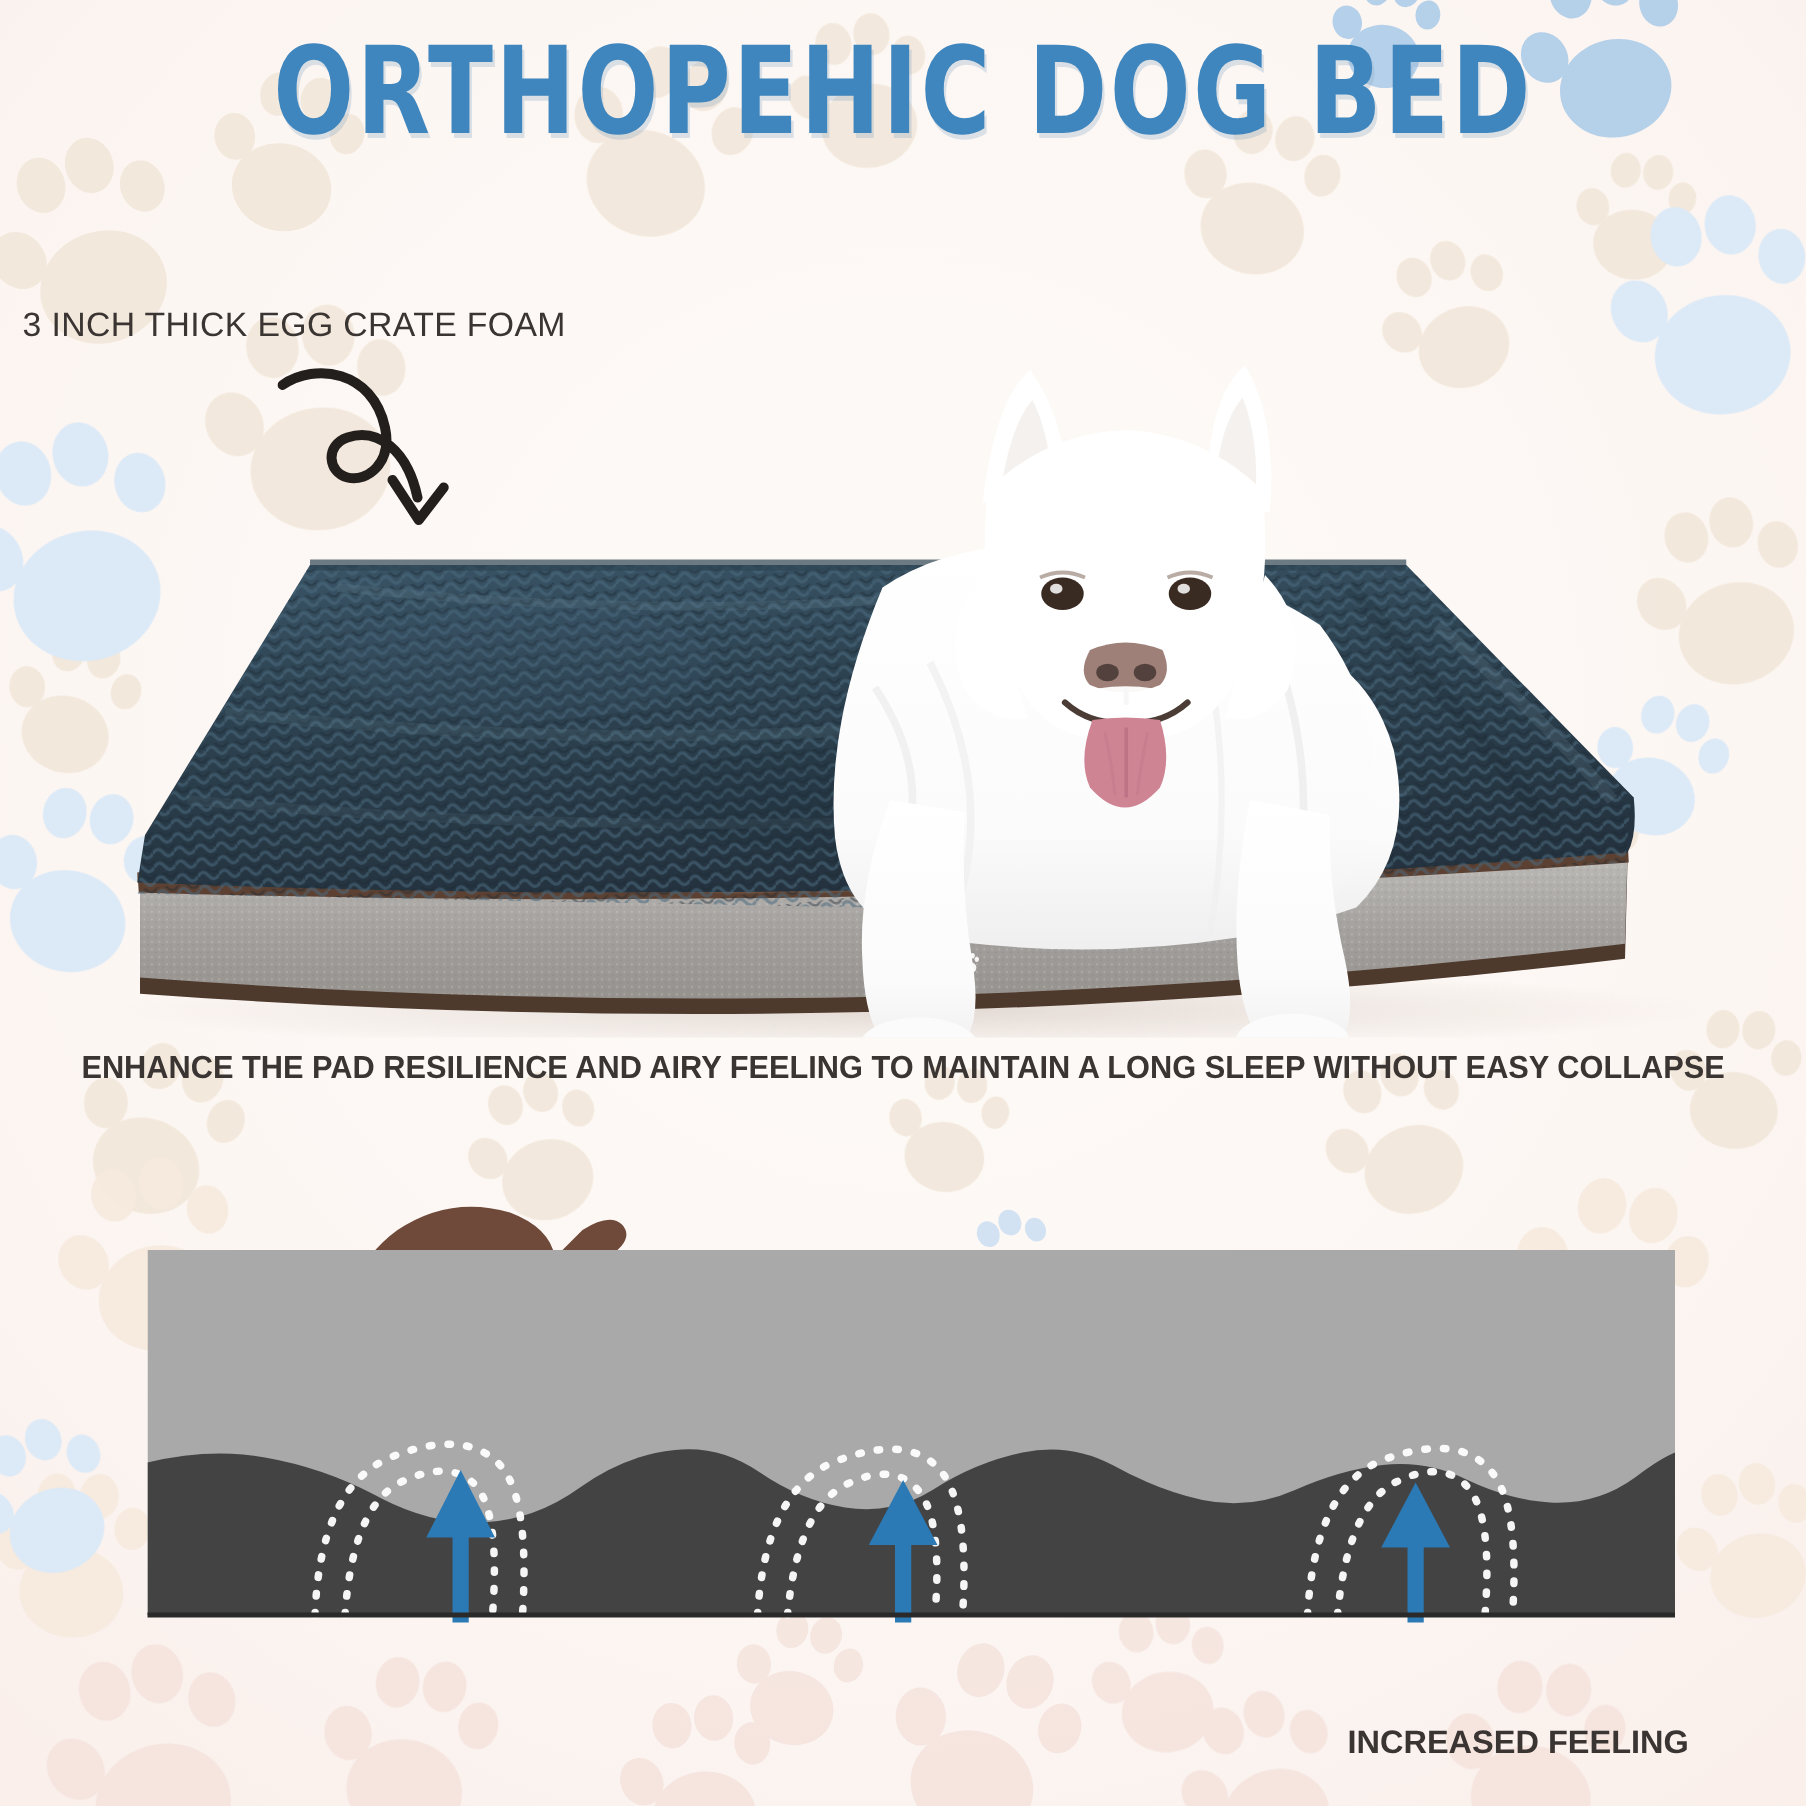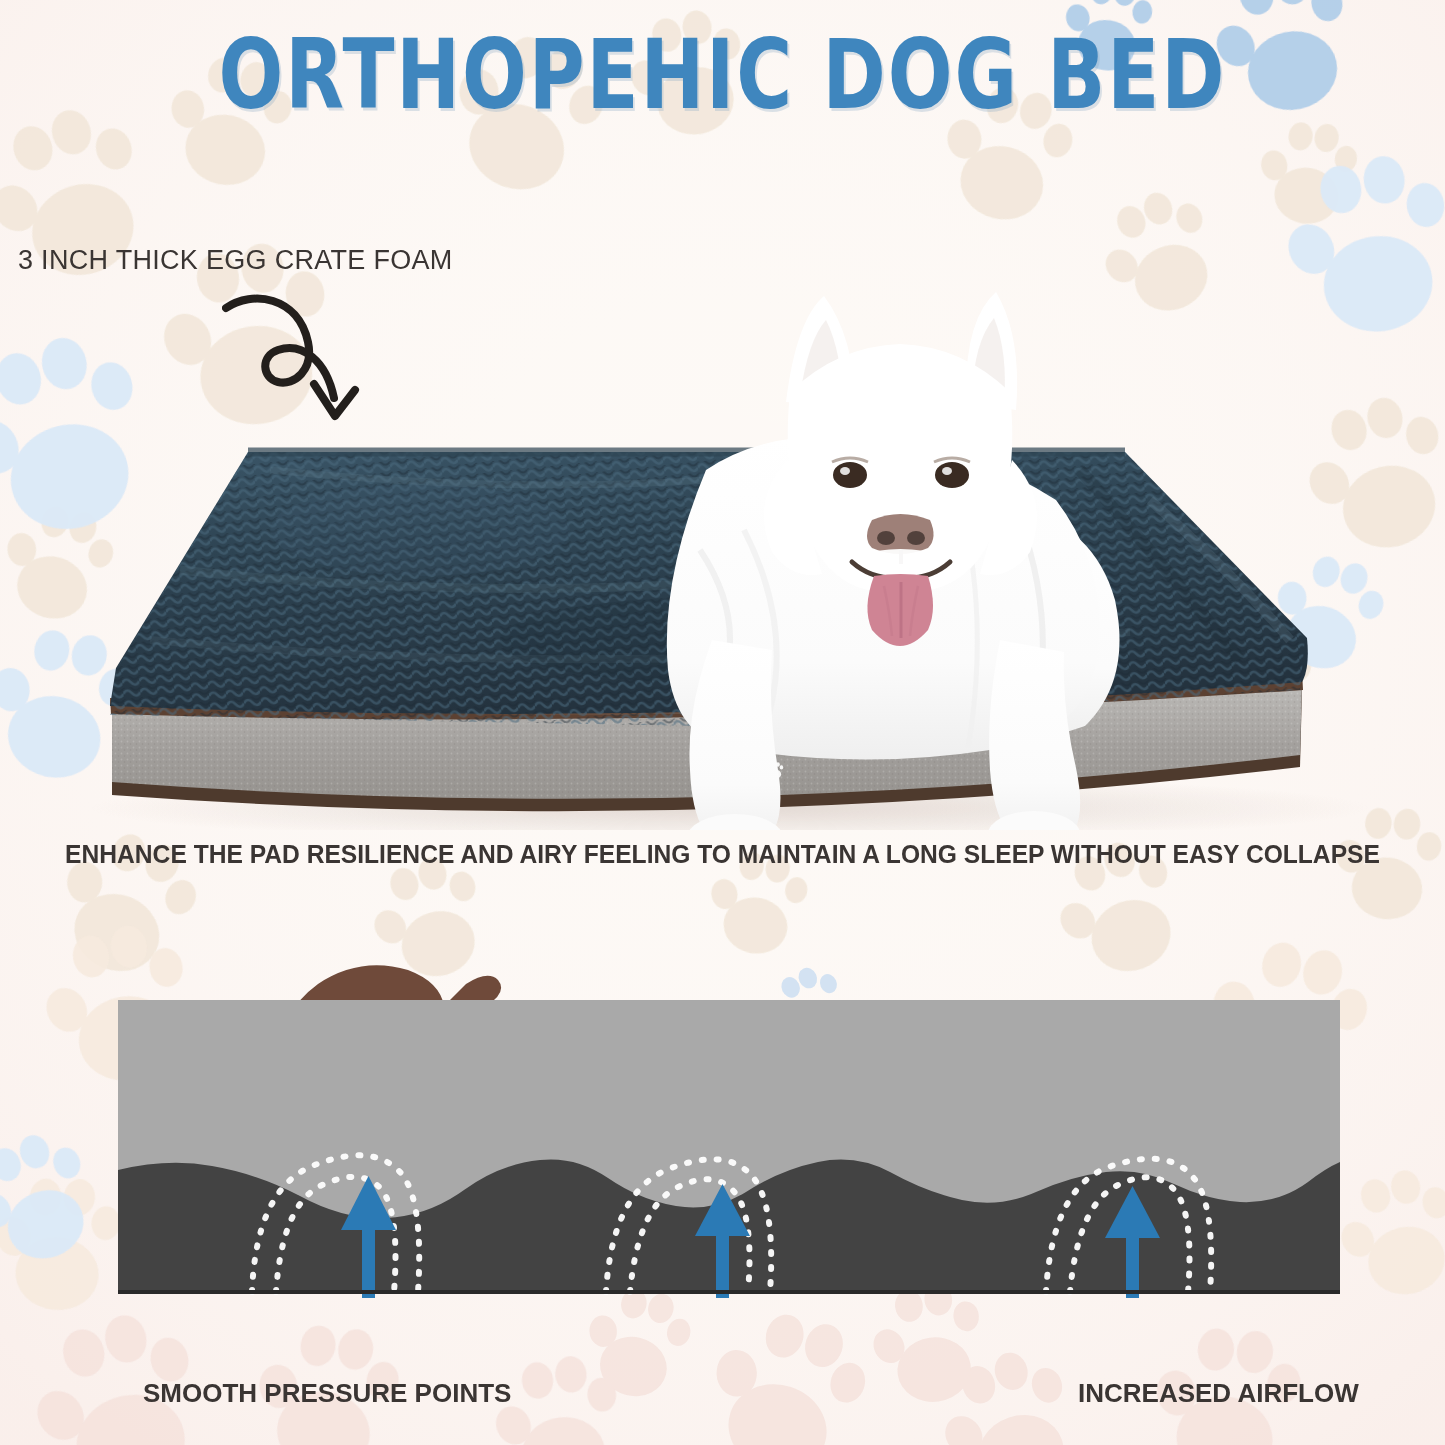--- a/index.html
+++ b/index.html
@@ -382,16 +382,15 @@
       </g>
       <g>
         <rect x="1126" y="288" width="13" height="70" fill="#2b7ab5"></rect>
         <polygon points="1132.5,246 1160,298 1105,298" fill="#2b7ab5"></polygon>
       </g>
     </g>
 
     <line x1="118" y1="352" x2="1340" y2="352" stroke="#2a2a2a" stroke-width="4"></line>
   </svg>
 
-  <div class="blabel" id="label-left">SMOOTH PRESSURE POINTS</div>
-  <div class="blabel" id="label-right">INCREASED AIRFLOW</div>
+  <div class="blabel" id="label-right">INCREASED FEELING</div>
 
 </div>
 
 </body></html>

